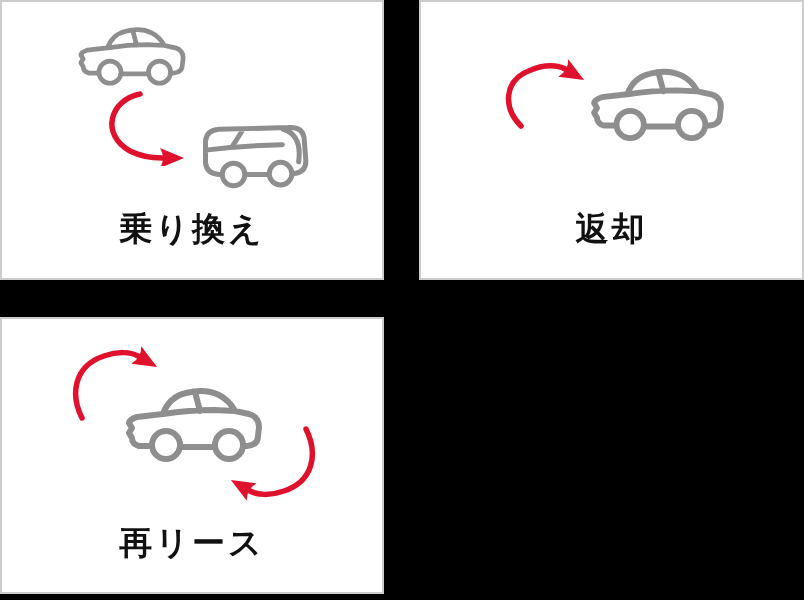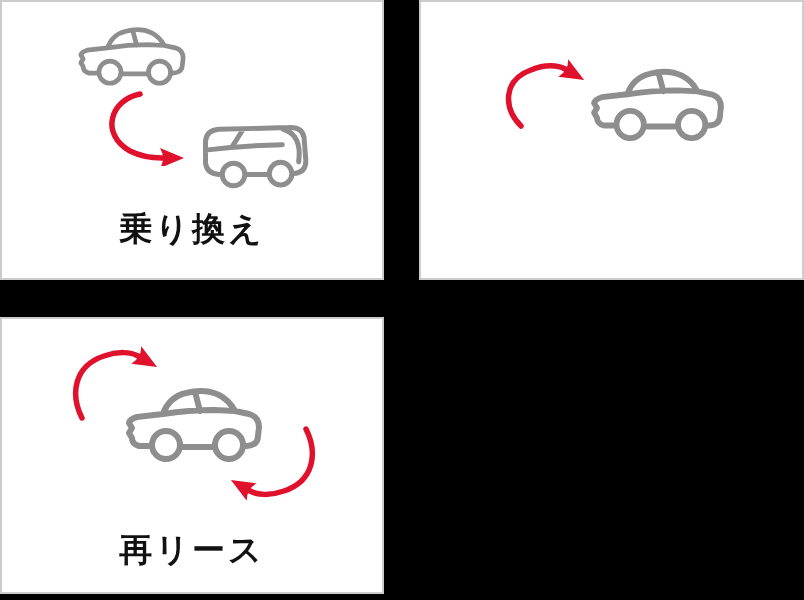--- a/index.html
+++ b/index.html
@@ -30,21 +30,21 @@
     position:absolute; left:0; right:0;
     text-align:center;
     font-weight:700;
     font-size:33px;
     letter-spacing:3px;
     color:#111111;
     line-height:36px;
     white-space:nowrap;
   }
   .row1 .card-label { top:209px; }
-  .row2 .card-label { top:213px; }
+  .row2 .card-label { top:206px; }
   .veh { stroke:#8e8e8e; fill:none; stroke-width:6; stroke-linecap:round; stroke-linejoin:round; }
   .veh-wheel { fill:#ffffff; stroke:#8e8e8e; stroke-width:6; }
   .arrow-path { stroke:#e0112d; fill:none; stroke-width:5.5; stroke-linecap:round; }
   .coin-shape { fill:#7d7d7d; stroke:#ffffff; stroke-width:5; }
   .yen-stroke { stroke:#ffffff; fill:none; }
 </style>
 </head>
 <body>
 
 <svg width="0" height="0" style="position:absolute" aria-hidden="true">
@@ -87,20 +87,21 @@
       <defs>
         <marker id="ah2" markerUnits="userSpaceOnUse" markerWidth="26" markerHeight="22" refX="3" refY="11" orient="auto">
           <path d="M1 1 L25 11 L1 21 Q7 11 1 1 Z" fill="#e0112d"></path>
         </marker>
       </defs>
       <path class="arrow-path" d="M20 68 C2 50 2 22 30 12 C44 6 57 7 64 11" marker-end="url(#ah2)"></path>
     </svg>
     <svg class="icon" style="left:163px;top:63px;width:147px;height:80px" viewBox="0 0 150 82">
       <use href="#car-sym"></use>
     </svg>
+    <div class="card-label">返却</div>
   </div>
 
   <div class="card row2">
     <svg class="icon" style="left:68px;top:25px;width:96px;height:80px" viewBox="0 0 96 80">
       <defs>
         <marker id="ah3" markerUnits="userSpaceOnUse" markerWidth="26" markerHeight="22" refX="3" refY="11" orient="auto">
           <path d="M1 1 L25 11 L1 21 Q7 11 1 1 Z" fill="#e0112d"></path>
         </marker>
       </defs>
       <path class="arrow-path" d="M12 74 C0 50 4 22 34 12 C48 7 61 8 68 12" marker-end="url(#ah3)"></path>

